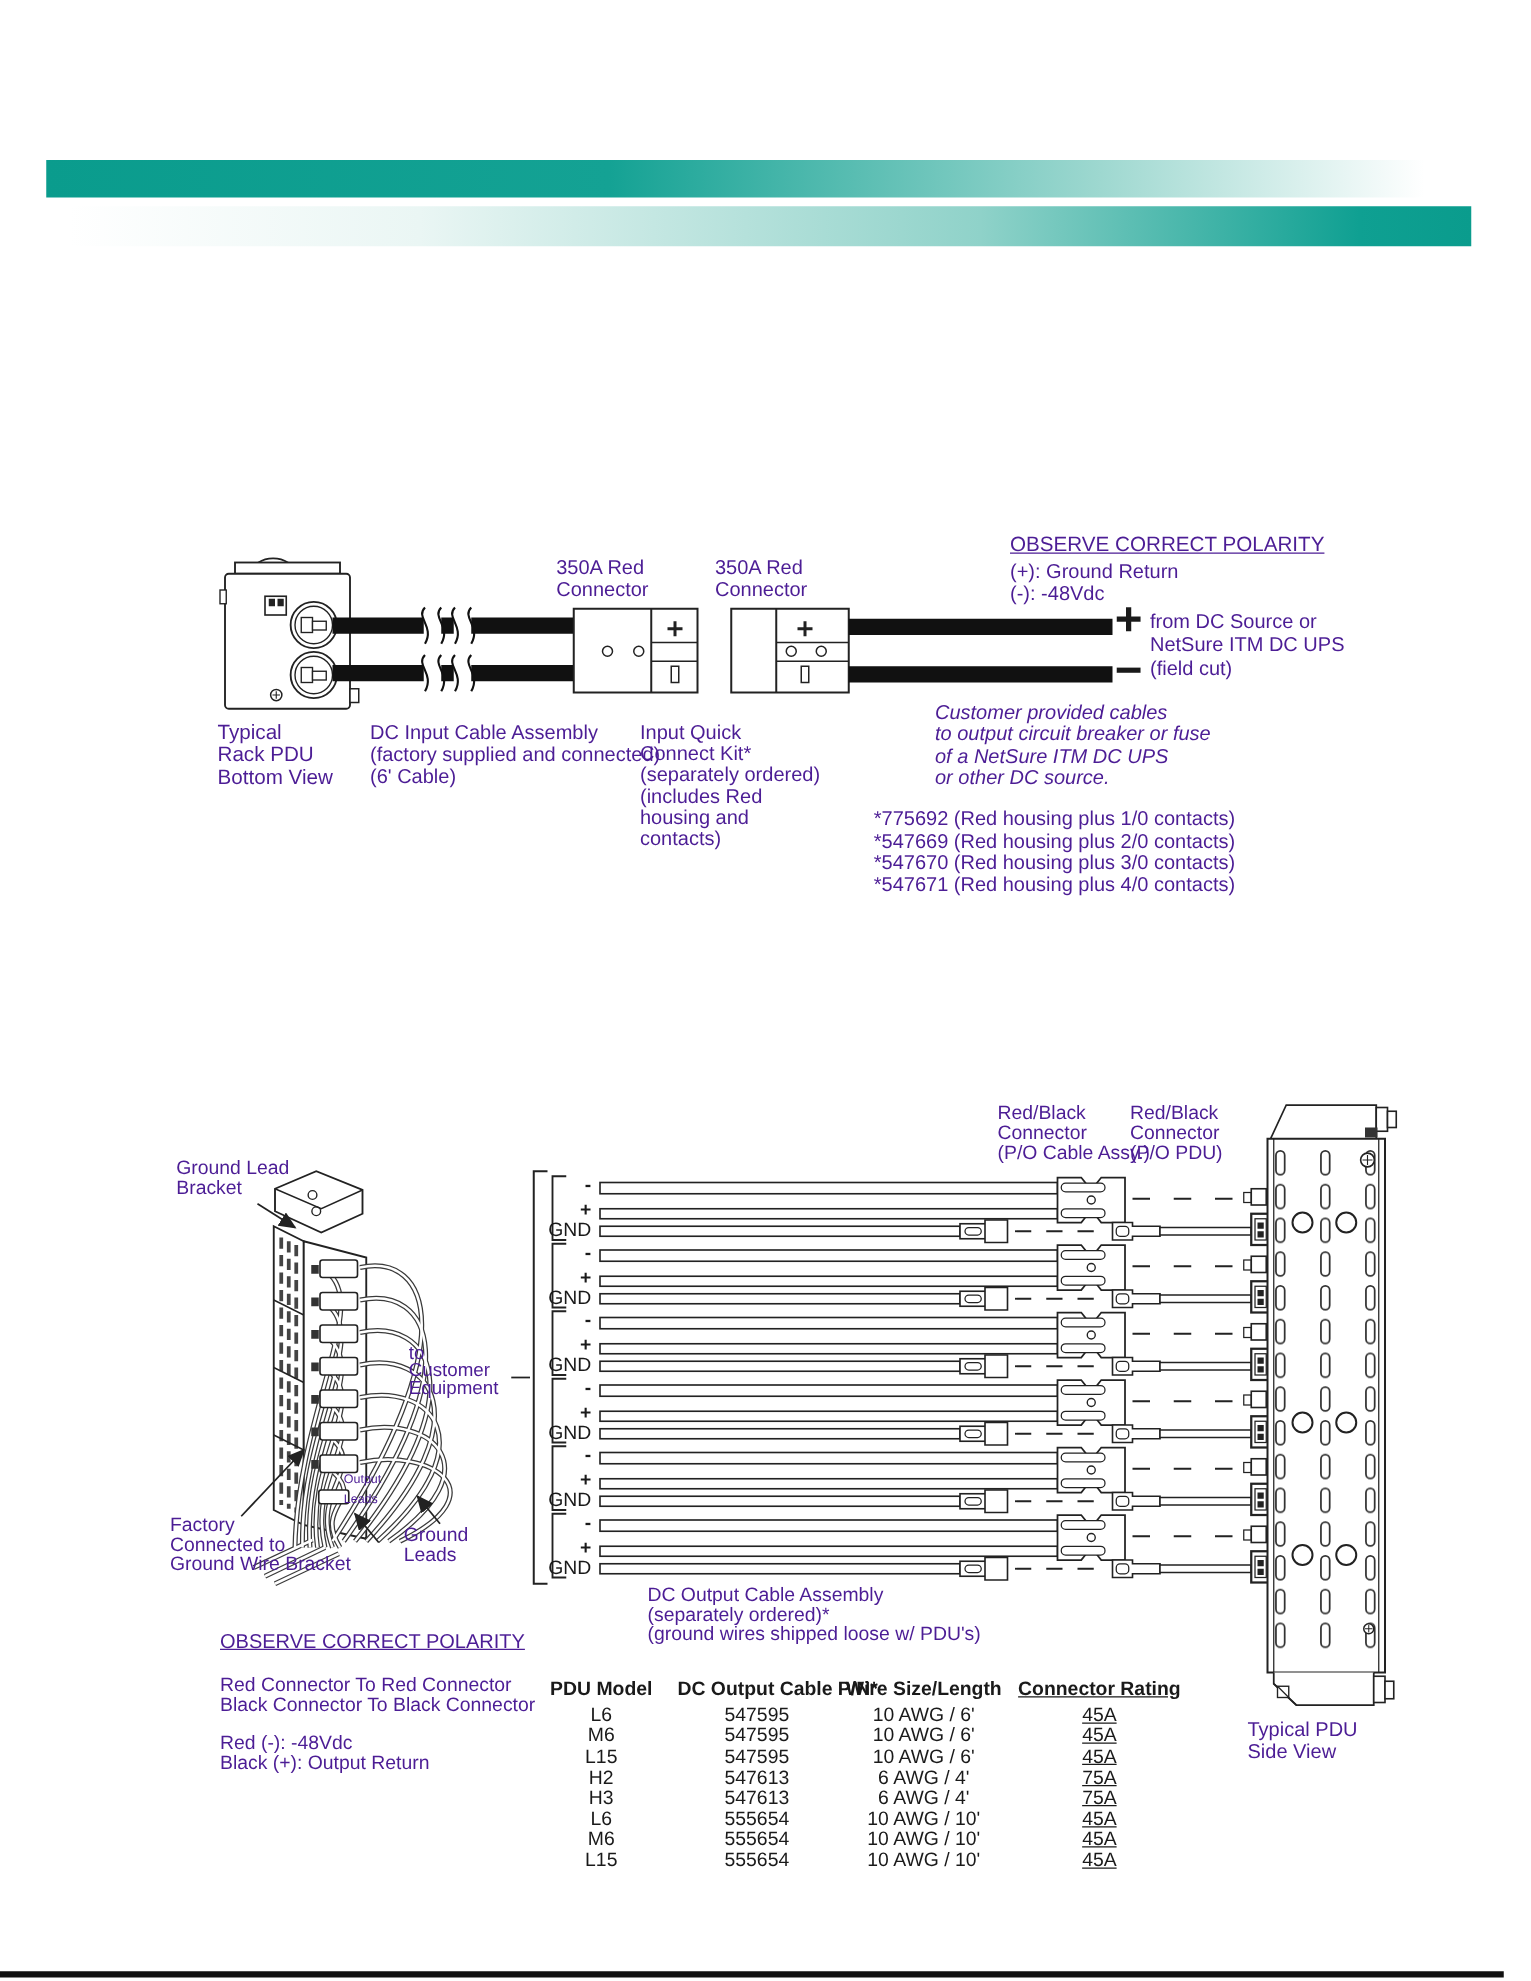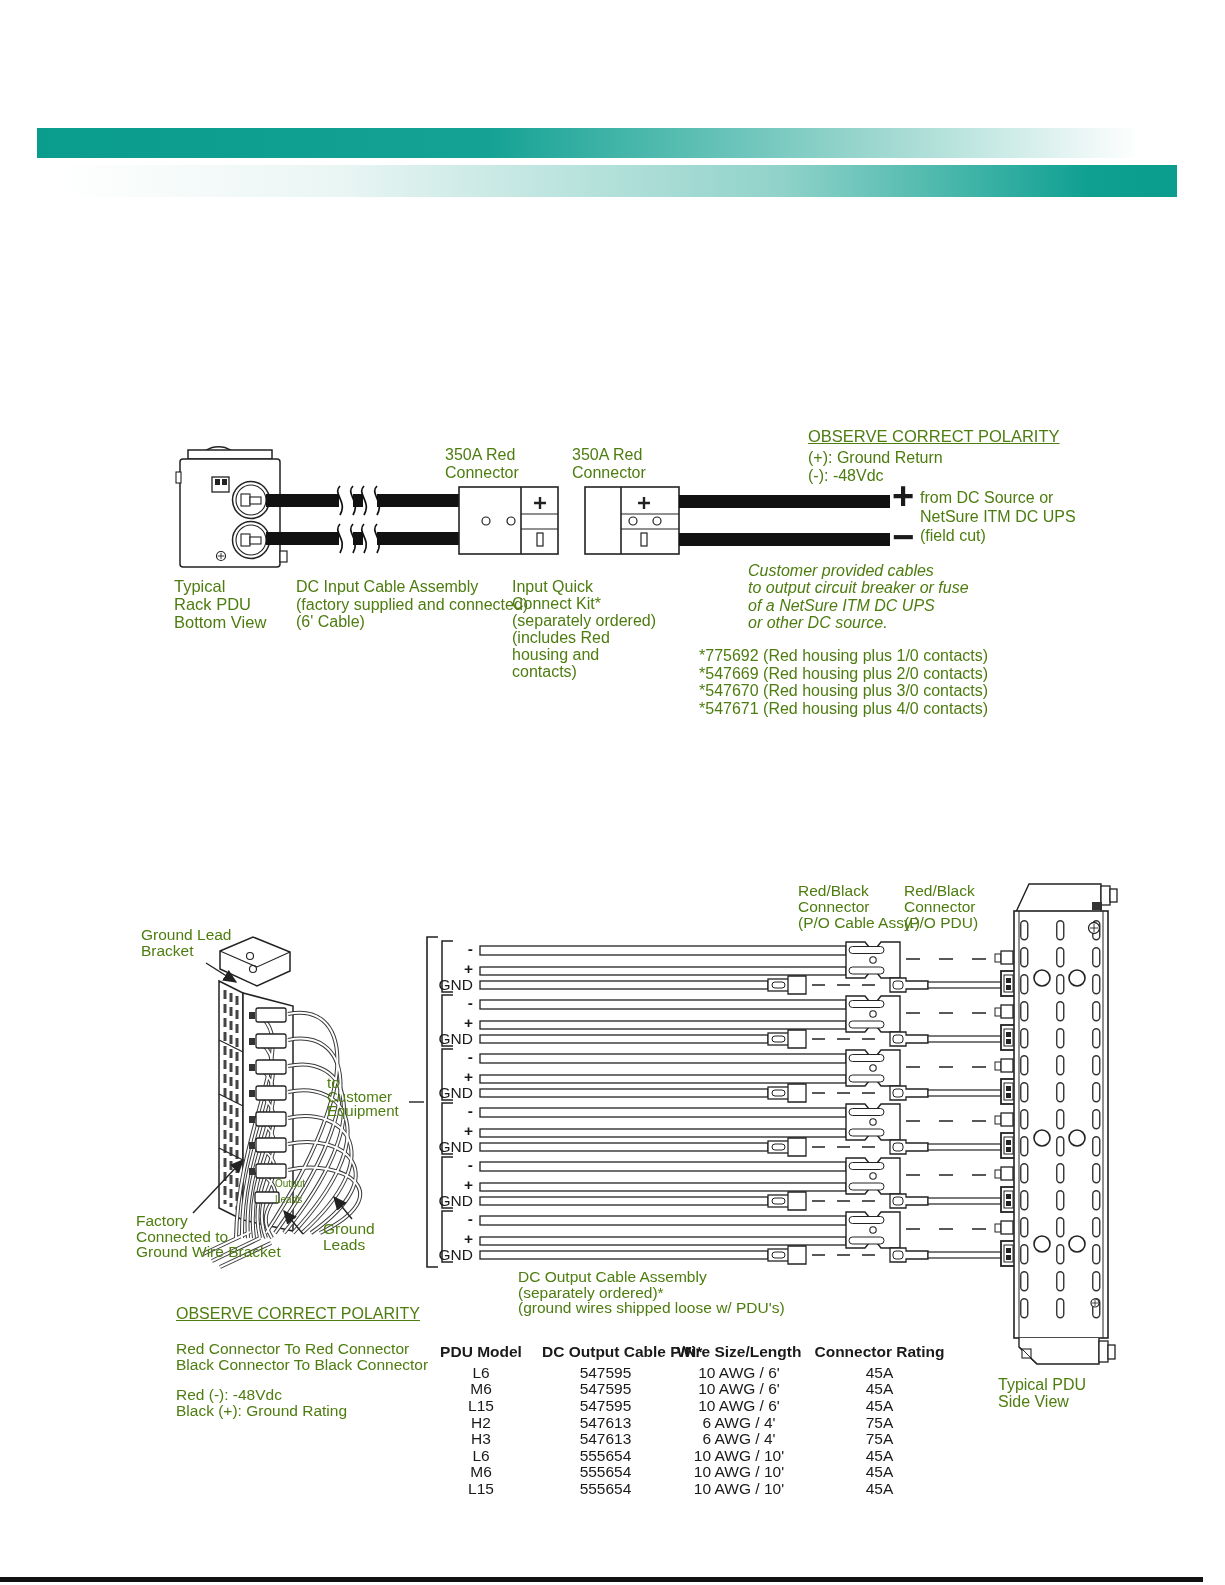--- a/index.html
+++ b/index.html
@@ -4,33 +4,33 @@
 <style>
   html,body{margin:0;padding:0;background:#fff;}
   body{width:1225px;height:1585px;position:relative;overflow:hidden;
        font-family:"Liberation Sans","DejaVu Sans",sans-serif;color:#1a1a1a;}
   .bar{position:absolute;}
   #bar-top{left:37px;top:128px;width:1125px;height:30px;
     background:linear-gradient(to right,#0a9c8d 0%,#14a294 40%,#9ed8d0 75%,#ffffff 98%);}
   #bar-bottom{left:55px;top:165px;width:1122px;height:32px;
     background:linear-gradient(to right,#ffffff 0%,#eaf6f4 25%,#8fd2c9 65%,#0fa092 92%,#0a9c8d 100%);}
   svg.art{position:absolute;left:0;top:0;}
-  .lbl{position:absolute;white-space:pre-line;font-size:16px;line-height:17.5px;color:#4d7c0f;}
+  .lbl{position:absolute;white-space:pre-line;font-size:16px;line-height:17.5px;color:#4c1d95;}
   .ctr{text-align:left;}
   .und{text-decoration:underline;}
   .big-sign{position:absolute;width:34px;text-align:center;font-weight:700;line-height:1;}
   .list-line{height:17.5px;}
   .wire-label{position:absolute;left:431px;width:42px;text-align:right;
               font-size:15.5px;line-height:16px;}
   .wire-label.sgn{font-weight:700;}
   #cable-table{position:absolute;left:420px;top:1332px;width:540px;}
   .tbl-row{display:flex;height:16.6px;align-items:center;}
   .tbl-row.hdr{font-weight:700;margin-bottom:4px;margin-top:12px;}
   .tbl-cell{text-align:center;white-space:nowrap;font-size:15.5px;}
-  .c0{width:122px;} .c1{width:127px;} .c2{width:140px;} .c3{width:141px;}
+  .c0{width:122px;} .c1{width:127px;} .c2{width:140px;} .c3{width:141px;text-decoration:underline;}
   #bottom-rule{position:absolute;left:0;top:1577px;width:1203px;height:5px;background:#111;}
 </style>
 </head>
 <body>
 
 <div class="bar" id="bar-top"></div>
 <div class="bar" id="bar-bottom"></div>
 
 <svg class="art" width="1225" height="1585" viewBox="0 0 1225 1585">
   <defs>
@@ -327,21 +327,21 @@
   </div>
 <div class="lbl ctr" style="left:518px;top:1269px;width:300px;line-height:15.5px;font-size:15.5px;">DC Output Cable Assembly
 (separately ordered)*
 (ground wires shipped loose w/ PDU's)</div>
 <div class="lbl ctr" style="left:998px;top:1376px;width:140px;line-height:17px;">Typical PDU
 Side View</div>
 <div class="lbl und" style="left:176px;top:1305px;">OBSERVE CORRECT POLARITY</div>
 <div class="lbl" style="left:176px;top:1341px;line-height:15.5px;font-size:15.5px;">Red Connector To Red Connector
 Black Connector To Black Connector</div>
 <div class="lbl" style="left:176px;top:1387px;line-height:16px;font-size:15.5px;">Red (-): -48Vdc
-Black (+): Ground Rating</div>
+Black (+): Output Return</div>
 
 <div id="cable-table">
     <div class="tbl-row hdr">
       <span class="tbl-cell c0">PDU Model</span>
       <span class="tbl-cell c1">DC Output Cable P/N*</span>
       <span class="tbl-cell c2">Wire Size/Length</span>
       <span class="tbl-cell c3">Connector Rating</span>
     </div>
     <div class="tbl-row">
       <span class="tbl-cell c0">L6</span>

